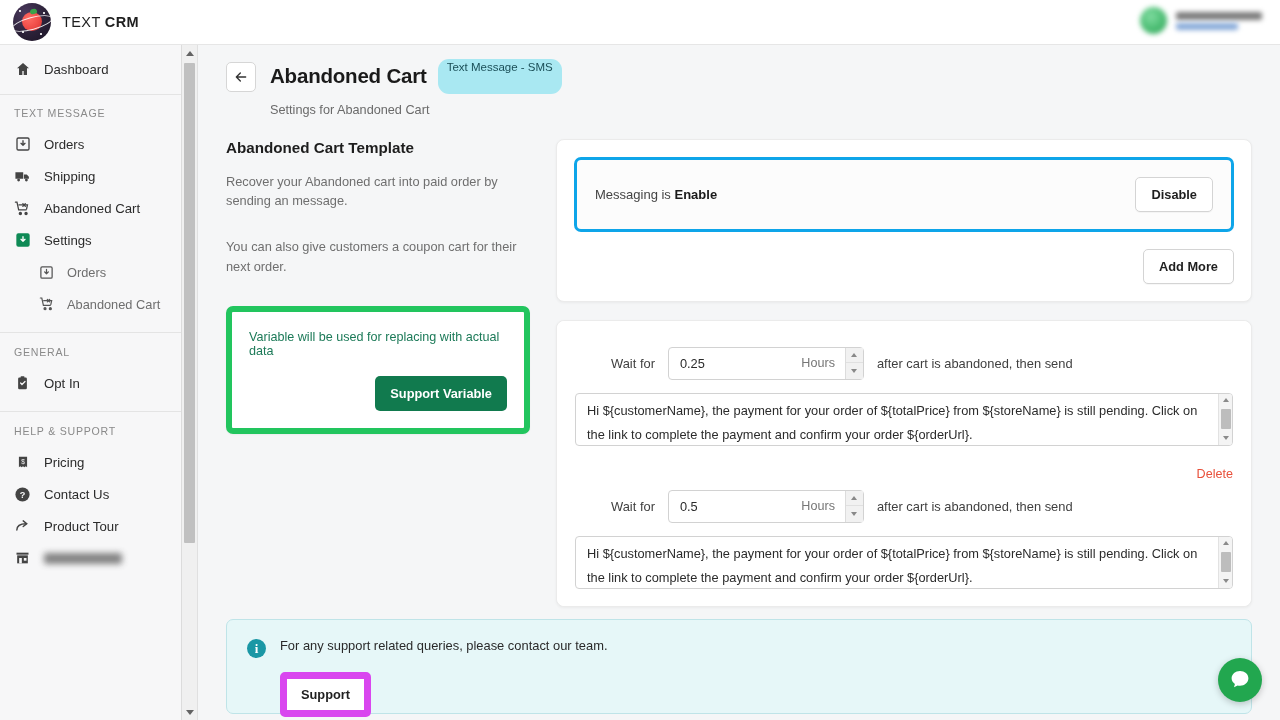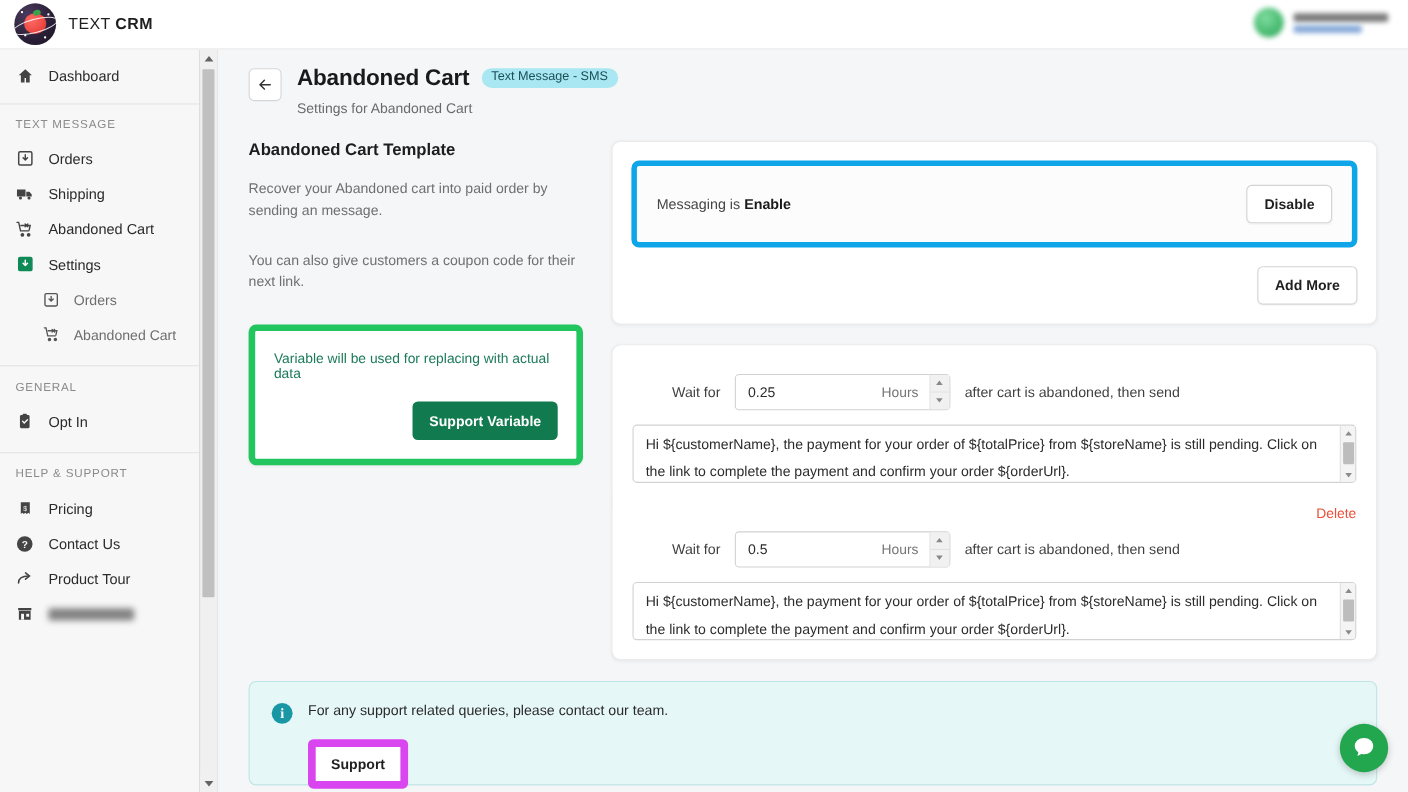--- a/index.html
+++ b/index.html
@@ -116,21 +116,21 @@
   .back-btn {
     width: 30px; height: 30px; border: 1px solid #d6d6d6; border-radius: 5px;
     background: #fff; display: flex; align-items: center; justify-content: center;
     margin-top: 3px; cursor: pointer; flex: 0 0 auto;
   }
   .head-text { margin-left: 14px; }
   .title-row { display: flex; align-items: center; gap: 11px; }
   .page-title { font-size: 20.5px; font-weight: 600; color: #1a1a1a; letter-spacing: -.2px; }
   .badge {
     background: #a9e8f2; color: #1b4f58;
-    font-size: 11.5px; padding: 3px 9px 4px; border-radius: 11px; line-height: 1;
+    font-size: 11.5px; padding: 3px 9px 20px; border-radius: 11px; line-height: 1;
     white-space: nowrap;
   }
   .page-sub { font-size: 12.7px; color: #6a6a6a; margin-top: 9px; }
 
   .body-row { display: flex; padding: 22px 28px 0 28px; gap: 0; }
   .left-col { width: 330px; flex: 0 0 330px; padding-right: 26px; }
   .tpl-title { font-size: 15.2px; font-weight: 700; color: #1d1d1d; }
   .tpl-p { font-size: 12.8px; color: #6f6f6f; line-height: 1.55; margin-top: 16px; }
   .tpl-p.second { margin-top: 26px; }
 
@@ -148,21 +148,21 @@
     font-family: inherit;
   }
 
   .right-col { flex: 1 1 auto; }
   .panel {
     background: #fff; border: 1px solid #ebebeb; border-radius: 8px;
     box-shadow: 0 1px 3px rgba(0,0,0,.05);
     padding: 17px;
   }
   .sub-card {
-    border: 5px solid #0ea5e9; border-radius: 7px; background: #fcfcfc;
+    border: 3px solid #0ea5e9; border-radius: 7px; background: #fcfcfc;
     padding: 17px 18px;
   }
   .msg-row { display: flex; align-items: center; justify-content: space-between; }
   .msg-text { font-size: 13px; color: #444; }
   .msg-text b { color: #1a1a1a; font-weight: 700; }
   .btn-outline {
     background: #fff; border: 1px solid #d4d4d4; border-radius: 5px;
     font-size: 12.8px; font-weight: 600; color: #1f1f1f;
     padding: 9px 15px; cursor: pointer; font-family: inherit;
     box-shadow: 0 1px 1px rgba(0,0,0,.035);
@@ -446,21 +446,21 @@
       </div>
       <div class="page-sub">Settings for Abandoned Cart</div>
     </div>
   </div>
 
   <div class="body-row">
 
     <div class="left-col">
       <div class="tpl-title">Abandoned Cart Template</div>
       <div class="tpl-p">Recover your Abandoned cart into paid order by sending an message.</div>
-      <div class="tpl-p second">You can also give customers a coupon code for their next link.</div>
+      <div class="tpl-p second">You can also give customers a coupon cart for their next order.</div>
 
       <div class="var-card">
         <div class="var-text">Variable will be used for replacing with actual data</div>
         <div class="var-btn-wrap">
           <button class="review-btn">Support Variable</button>
         </div>
       </div>
     </div>
 
     <div class="right-col">

